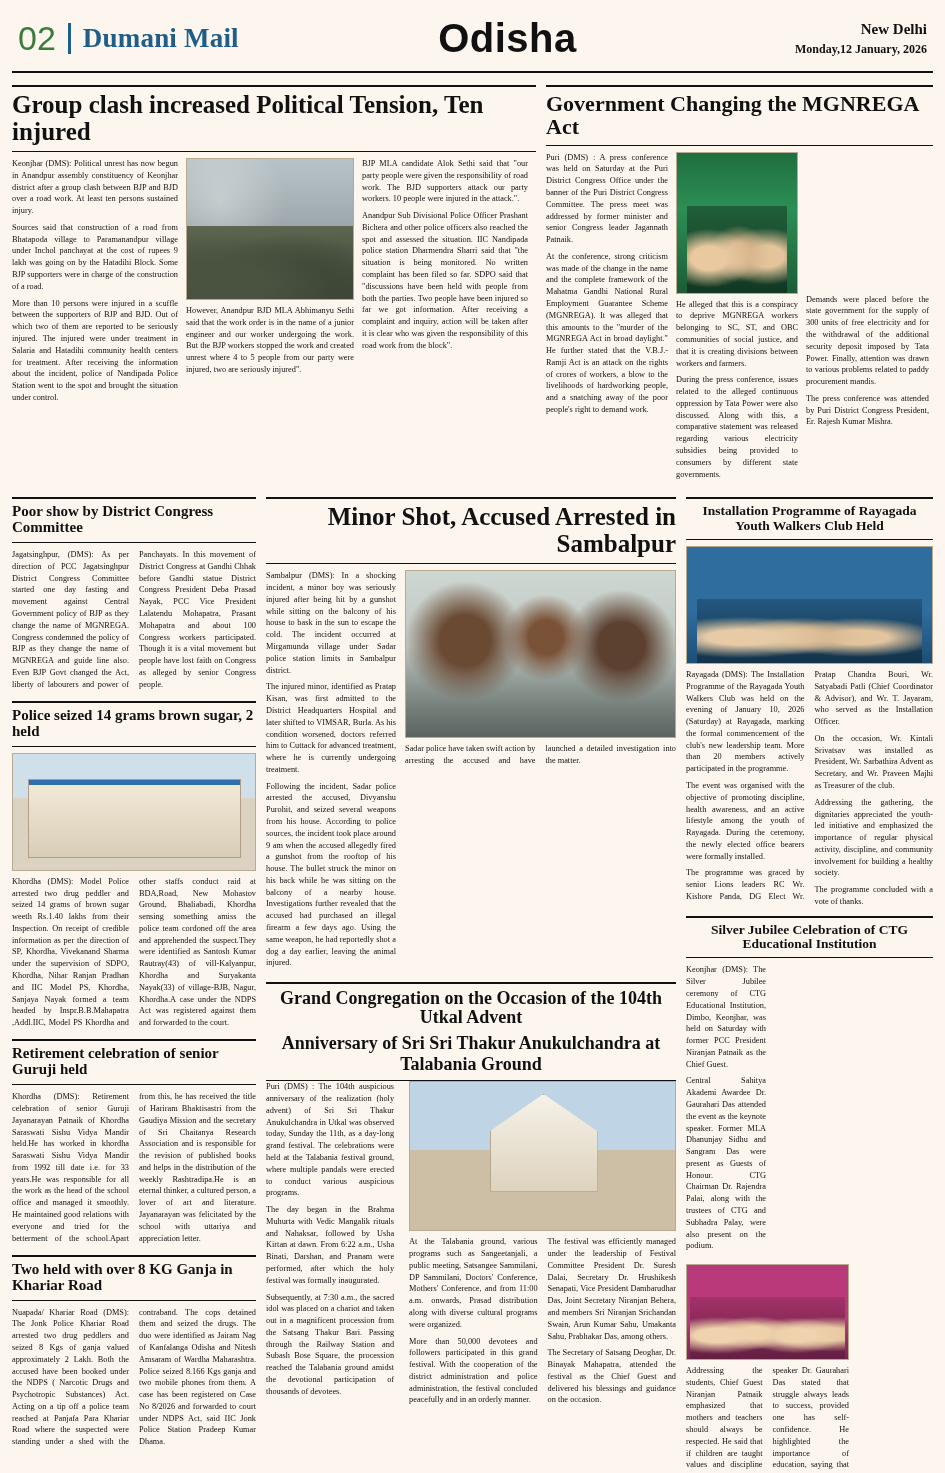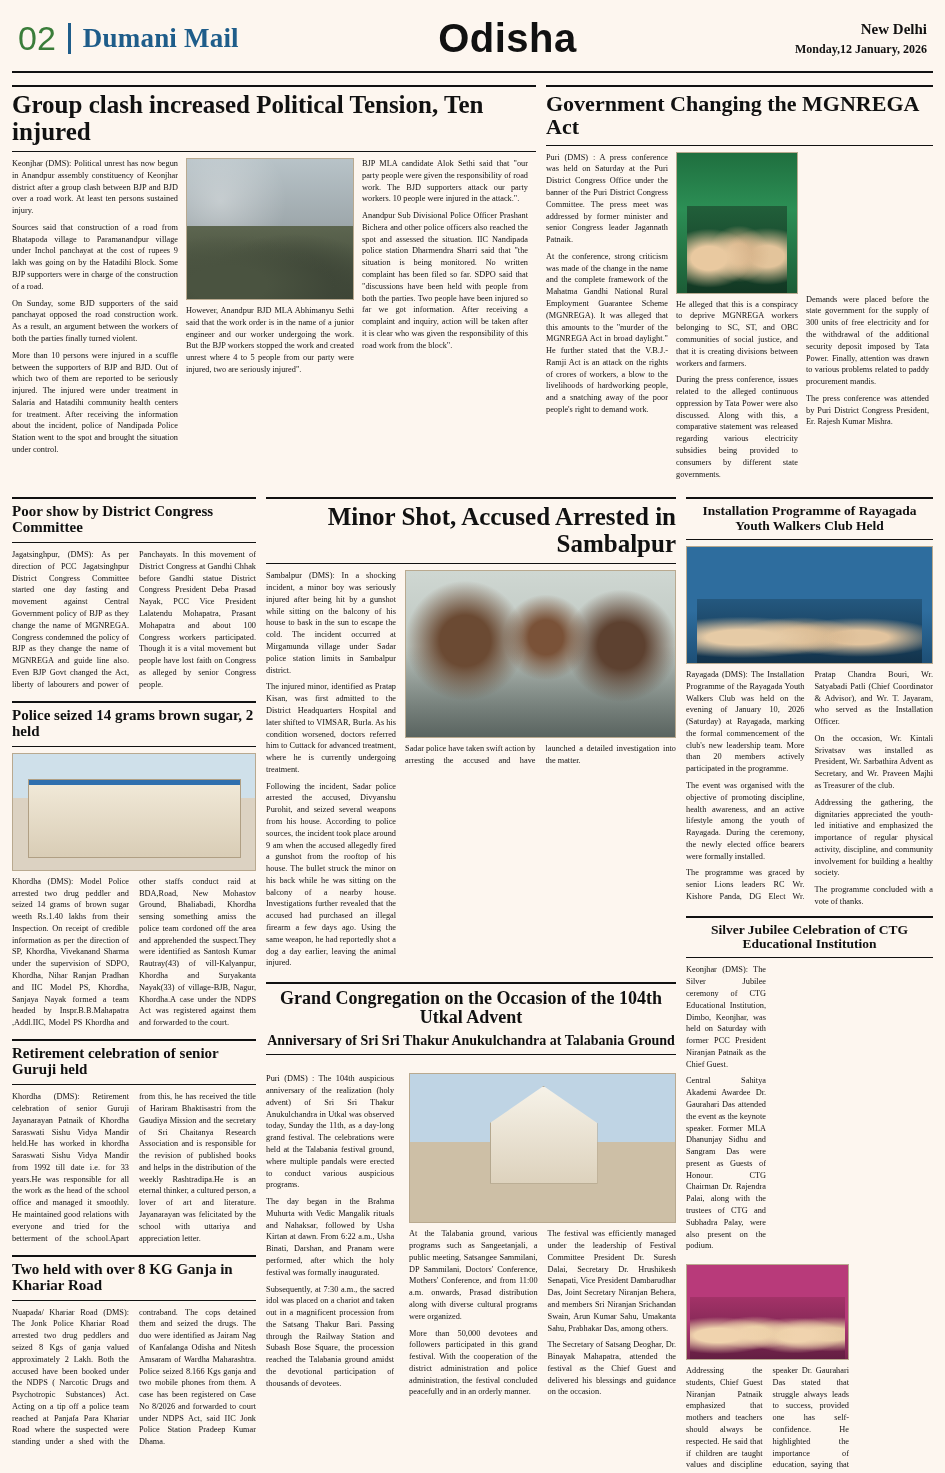--- a/index.html
+++ b/index.html
@@ -95,25 +95,25 @@
   }
   h1.hl-xl { font-size: 25px; }
   h1.hl-lg { font-size: 22px; }
   h1.hl-md { font-size: 18px; }
   h1.hl-sm { font-size: 15px; }
   h1.hl-xs { font-size: 13.5px; }
   h1.noline { border: none; padding: 0; }
   .sub-headline {
     font-family: "Liberation Serif", serif;
     font-weight: bold;
-    font-size: 14px;
+    font-size: 18px;
     text-align: center;
     border-bottom: 1px solid #111;
     padding-bottom: 5px;
-    margin: 0 0 18px 0;
+    margin: 0 0 0 0;
   }
 
   
   .cols2 { column-count: 2; column-gap: 10px; column-rule: none; }
   p.body {
     font-size: 8.3px;
     line-height: 1.42;
     text-align: justify;
     margin: 0 0 5px 0;
     font-family: "Liberation Serif", serif;
@@ -237,21 +237,20 @@
   </div>
 
   <div class="content">
 
     <div style="width:524px">
       <h1 class="headline hl-xl">Group clash increased Political Tension, Ten injured</h1>
       <div style="display:flex; gap:8px;">
         <div style="width:166px;">
           <p class="body">Keonjhar (DMS): Political unrest has now begun in Anandpur assembly constituency of Keonjhar district after a group clash between BJP and BJD over a road work. At least ten persons sustained injury.</p>
           <p class="body">Sources said that construction of a road from Bhatapoda village to Paramanandpur village under Inchol panchayat at the cost of rupees 9 lakh was going on by the Hatadihi Block. Some BJP supporters were in charge of the construction of a road.</p>
-          <p class="body">On Sunday, some BJD supporters of the said panchayat opposed the road construction work. As a result, an argument between the workers of both the parties finally turned violent.</p>
           <p class="body">More than 10 persons were injured in a scuffle between the supporters of BJP and BJD. Out of which two of them are reported to be seriously injured. The injured were under treatment in Salaria and Hatadihi community health centers for treatment. After receiving the information about the incident, police of Nandipada Police Station went to the spot and brought the situation under control.</p>
         </div>
         <div style="width:168px;">
           <div class="photo ph-clash" style="height:142px;">
               <div class="sky"></div>
             </div>
           <p class="body">However, Anandpur BJD MLA Abhimanyu Sethi said that the work order is in the name of a junior engineer and our worker undergoing the work. But the BJP workers stopped the work and created unrest where 4 to 5 people from our party were injured, two are seriously injured".</p>
         </div>
         <div style="width:166px;">
           <p class="body">BJP MLA candidate Alok Sethi said that "our party people were given the responsibility of road work. The BJD supporters attack our party workers. 10 people were injured in the attack.".</p>

